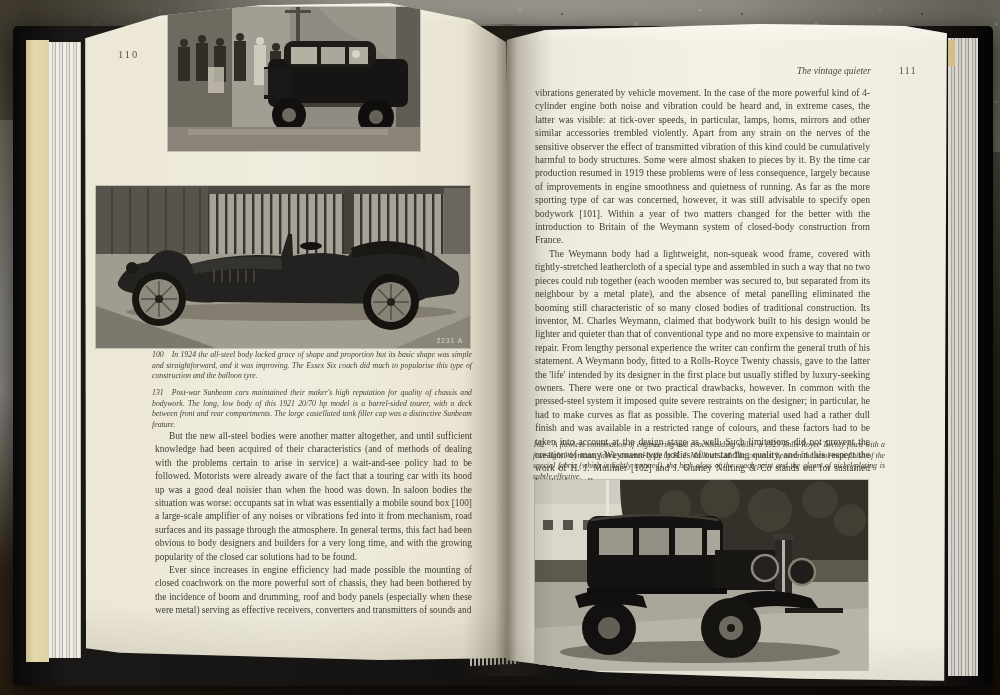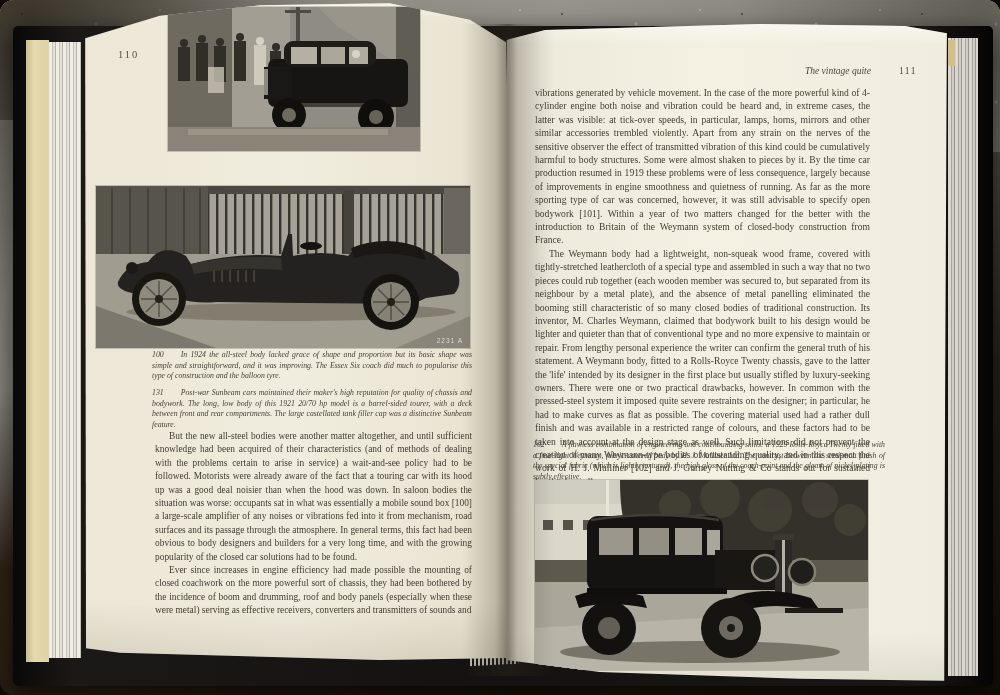--- a/index.html
+++ b/index.html
@@ -3,21 +3,20 @@
 <meta charset="utf-8">
 <style>
   html,body{margin:0;padding:0;background:#0e0a06;}
   .scene{
     position:relative;width:1000px;height:695px;overflow:hidden;
     font-family:"Liberation Serif","DejaVu Serif",serif;
     background:
       radial-gradient(circle at 8% 92%, rgba(115,88,56,.28), transparent 42%),
       radial-gradient(circle at 62% 99%, rgba(95,72,46,.20), transparent 38%),
       linear-gradient(180deg,#6a675f 0%,#55524a 16%,#2a241c 52%,#170f08 100%);
-    border-radius: 14px;
   }
   
   .concrete-top,.concrete-left{
     position:absolute;
     background-color:#8d8a82;
     background-image:
       radial-gradient(2px 2px at 22px 14px, rgba(45,42,35,.55) 50%, transparent 55%),
       radial-gradient(2px 2px at 58px 43px, rgba(62,58,48,.5) 50%, transparent 55%),
       radial-gradient(3px 3px at 96px 24px, rgba(238,235,224,.35) 50%, transparent 55%),
       radial-gradient(2px 2px at 132px 52px, rgba(42,40,33,.5) 50%, transparent 55%),
@@ -74,21 +73,21 @@
   
   .pageno-left{position:absolute;left:38px;top:47px;font-size:10.5px;letter-spacing:2px;color:#55514a;}
   .running-head{position:absolute;left:28px;top:42px;width:384px;text-align:right;color:#4a463e;font-size:9.5px;}
   .rh-title{font-style:italic;}
   .rh-num{margin-left:28px;letter-spacing:1.5px;font-style:normal;}
   .bodytext{position:absolute;text-align:justify;color:#403c35;}
   .bodytext p{margin:0;text-indent:14px;}
   .left-body{left:75px;top:428px;width:317px;font-size:9.4px;line-height:13.4px;}
   .right-body{left:30px;top:62px;width:335px;font-size:9.6px;line-height:13.4px;}
   .caption{position:absolute;font-style:italic;color:#46423a;font-size:7.8px;line-height:10.6px;text-align:justify;}
-  .cap-num{margin-right:17px;}
+  .cap-num{margin-right:8px;}
   .cap100{left:72px;top:348px;width:320px;}
   .cap101{left:72px;top:386px;width:320px;}
   .cap102{left:28px;top:416px;width:352px;}
   
   .photo{position:absolute;overflow:hidden;background:#8f8c84;box-shadow:0 0 0 1px rgba(70,65,55,.25);}
   .photo svg{display:block;width:100%;height:100%;}
   .photo1{left:88px;top:5px;width:252px;height:144px;}
   .photo2{left:16px;top:184px;width:374px;height:162px;}
   .photo3{left:30px;top:456px;width:333px;height:190px;}
   .plate{position:absolute;right:7px;bottom:4px;font-size:6.5px;letter-spacing:1px;
@@ -226,21 +225,21 @@
     </div>
 
     <div class="bodytext left-body">
       <p>But the new all-steel bodies were another matter altogether, and until sufficient knowledge had been acquired of their characteristics (and of methods of dealing with the problems certain to arise in service) a wait-and-see policy had to be followed. Motorists were already aware of the fact that a touring car with its hood up was a good deal noisier than when the hood was down. In saloon bodies the situation was worse: occupants sat in what was essentially a mobile sound box [100] a large-scale amplifier of any noises or vibrations fed into it from mechanism, road surfaces and its passage through the atmosphere. In general terms, this fact had been obvious to body designers and builders for a very long time, and with the growing popularity of the closed car solutions had to be found.</p>
       <p>Ever since increases in engine efficiency had made possible the mounting of closed coachwork on the more powerful sort of chassis, they had been bothered by the incidence of boom and drumming, roof and body panels (especially when these were metal) serving as effective receivers, converters and transmitters of sounds and</p>
     </div>
   </div>
 
   <div class="page page-right">
     <div class="running-head">
-      <span class="rh-title">The vintage quite</span><span class="rh-num">111</span>
+      <span class="rh-title">The vintage quieter</span><span class="rh-num">111</span>
     </div>
 
     <div class="bodytext right-body">
       <p style="text-indent:0">vibrations generated by vehicle movement. In the case of the more powerful kind of 4-cylinder engine both noise and vibration could be heard and, in extreme cases, the latter was visible: at tick-over speeds, in particular, lamps, horns, mirrors and other similar accessories trembled violently. Apart from any strain on the nerves of the sensitive observer the effect of transmitted vibration of this kind could be cumulatively harmful to body structures. Some were almost shaken to pieces by it. By the time car production resumed in 1919 these problems were of less consequence, largely because of improvements in engine smoothness and quietness of running. As far as the more sporting type of car was concerned, however, it was still advisable to specify open bodywork [101]. Within a year of two matters changed for the better with the introduction to Britain of the Weymann system of closed-body construction from France.</p>
       <p>The Weymann body had a lightweight, non-squeak wood frame, covered with tightly-stretched leathercloth of a special type and assembled in such a way that no two pieces could rub together (each wooden member was secured to, but separated from its neighbour by a metal plate), and the absence of metal panelling eliminated the booming still characteristic of so many closed bodies of traditional construction. Its inventor, M. Charles Weymann, claimed that bodywork built to his design would be lighter and quieter than that of conventional type and no more expensive to maintain or repair. From lengthy personal experience the writer can confirm the general truth of his statement. A Weymann body, fitted to a Rolls-Royce Twenty chassis, gave to the latter the 'life' intended by its designer in the first place but usually stifled by luxury-seeking owners. There were one or two practical drawbacks, however. In common with the pressed-steel system it imposed quite severe restraints on the designer; in particular, he had to make curves as flat as possible. The covering material used had a rather dull finish and was available in a restricted range of colours, and these factors had to be taken into account at the design stage as well. Such limitations did not prevent the creation of many Weymann-type bodies of outstanding quality, and in this respect the work of H. J. Mulliner [102] and J. Gurney Nutting &amp; Co stands out for sustained levels of excellence.</p>
     </div>
 
     <div class="caption cap102">
       <span class="cap-num">102</span><span>A flawless combination of engineering and coachbuilding skills: a 1929 Rolls-Royce Twenty fitted with a four-light Weymann, fabric-covered body by H. J. Mulliner Ltd. The contrast between the semi-matt finish of the special fabric (which is lightly textured), the high gloss of the coach-paint and the gleam of nickel-plating is subtly effective.</span>
     </div>

